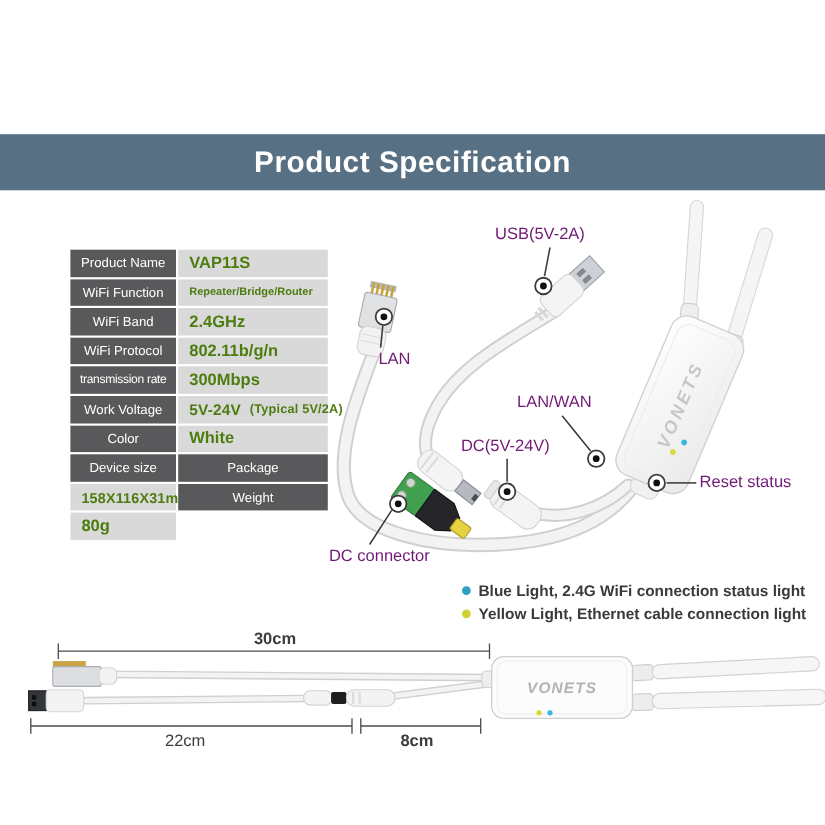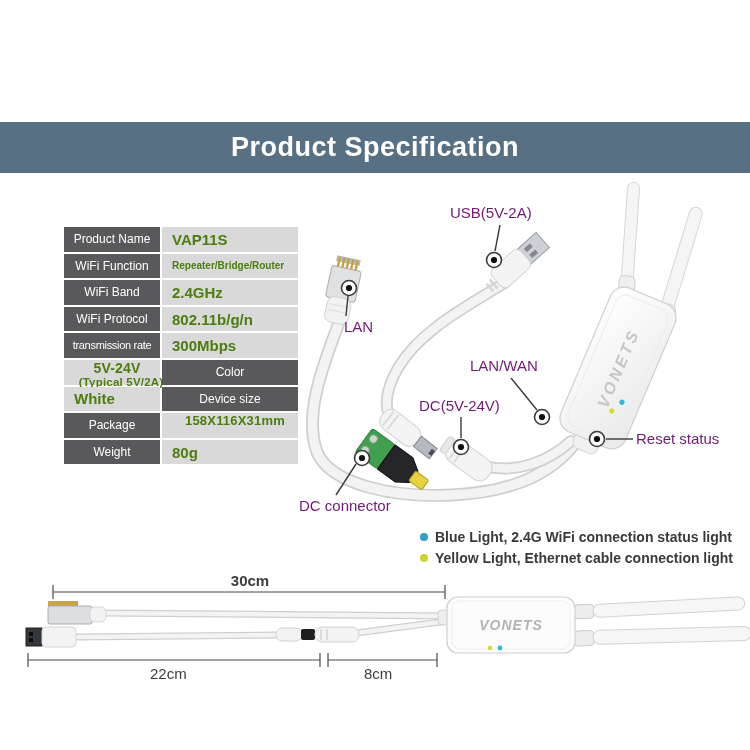--- a/index.html
+++ b/index.html
@@ -11,21 +11,21 @@
   .header .title{color:#ffffff;font-size:27px;font-weight:700;letter-spacing:.5px;}
   
   .spec{position:absolute;left:32px;top:227px;width:234px;z-index:2;
         display:grid;grid-template-columns:96px 136px;grid-auto-rows:24.6px;gap:2px;background:#fff;padding-left:32px;}
   .spec-label{background:#59595b;color:#fff;font-size:12px;display:flex;align-items:center;
               justify-content:center;text-align:center;line-height:1;}
   .spec-label.long{font-size:11px;letter-spacing:-.3px;}
   .spec-value{background:#d9d9d9;color:#4d7c0f;font-size:15px;font-weight:700;display:flex;
               align-items:center;padding-left:10px;white-space:nowrap;}
   .spec-value.sm{font-size:10px;}
-  .spec-value.md{font-size:13px;letter-spacing:.2px;flex-direction:column;}
+  .spec-value.md{font-size:13px;letter-spacing:.2px;}
   .spec-value .note{font-size:11.5px;font-weight:700;margin-left:8px;}
   
   .pl{position:absolute;font-size:15px;color:#701a75;white-space:nowrap;z-index:3;}
   
   .legend{position:absolute;left:420px;top:526px;z-index:3;text-align:center;}
   .legend-row{display:flex;align-items:center;height:21px;font-size:14px;font-weight:700;color:#3a3a3a;white-space:nowrap;}
   .bullet{width:8px;height:8px;border-radius:50%;margin-right:7px;flex:0 0 8px;}
   .bullet.blue{background:#2f9fc4;}
   .bullet.yellow{background:#ccd22f;}
   
@@ -49,20 +49,21 @@
     <div class="spec-label">Product Name</div>
     <div class="spec-value">VAP11S</div>
     <div class="spec-label">WiFi Function</div>
     <div class="spec-value sm">Repeater/Bridge/Router</div>
     <div class="spec-label">WiFi Band</div>
     <div class="spec-value">2.4GHz</div>
     <div class="spec-label">WiFi Protocol</div>
     <div class="spec-value">802.11b/g/n</div>
     <div class="spec-label long">transmission rate</div>
     <div class="spec-value">300Mbps</div>
+    <div class="spec-label">Work Voltage</div>
     <div class="spec-value md">
         <span style="font-size:14px;">5V-24V</span>
         <span class="note">(Typical 5V/2A)</span>
       </div>
     <div class="spec-label">Color</div>
     <div class="spec-value">White</div>
     <div class="spec-label">Device size</div>
     <div class="spec-label">Package</div>
     <div class="spec-value md">158X116X31mm</div>
     <div class="spec-label">Weight</div>
@@ -270,15 +271,15 @@
       <span>Blue Light, 2.4G WiFi connection status light</span>
     </div>
     <div class="legend-row">
       <span class="bullet yellow"></span>
       <span>Yellow Light, Ethernet cable connection light</span>
     </div>
   </div>
 
   <div class="dim" style="left:225px;top:572px;width:50px;text-align:center;font-weight:bold;">30cm</div>
   <div class="dim" style="left:150px;top:665px;">22cm</div>
-  <div class="dim" style="left:364px;top:665px;">8cm</div>
+  <div class="dim" style="left:364px;top:665px;font-weight:bold;">8cm</div>
 
 </div>
 
 </body></html>

